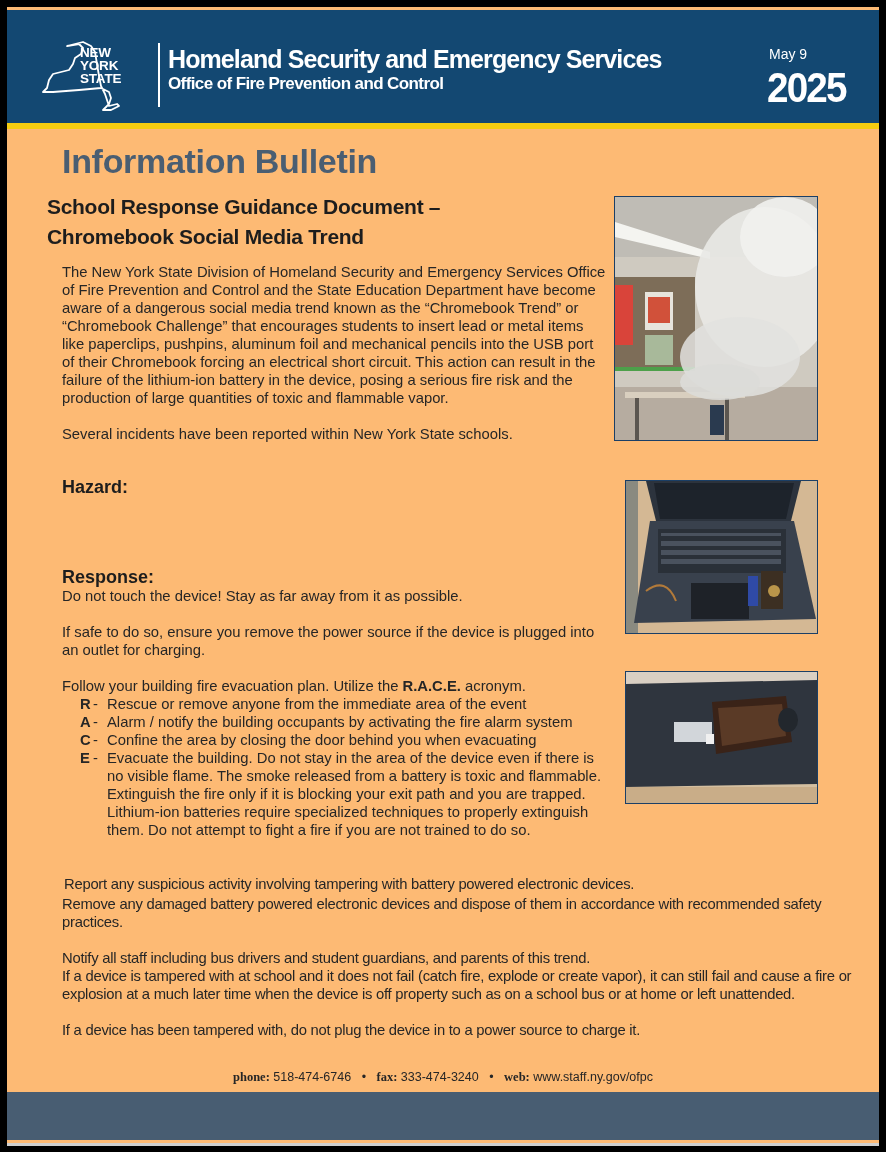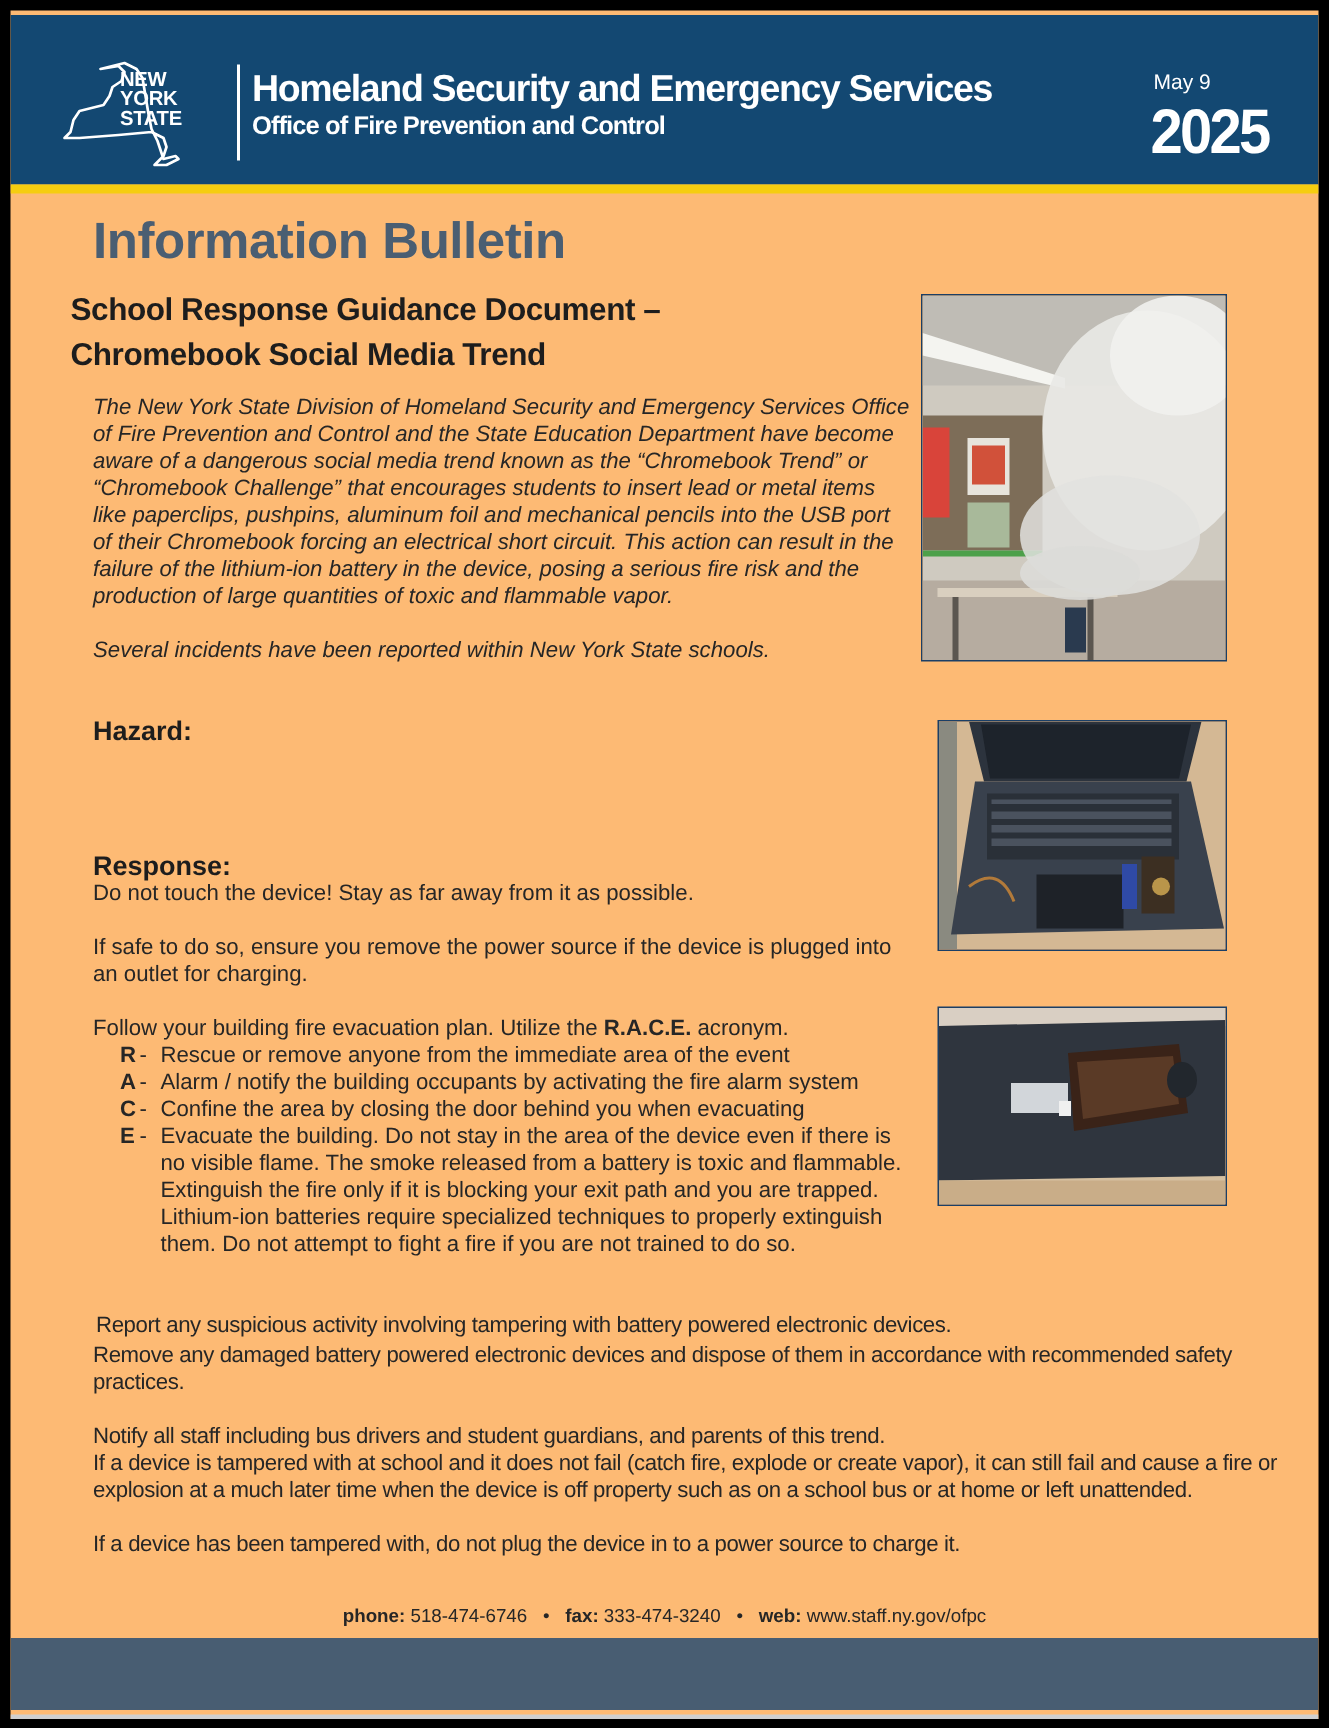--- a/index.html
+++ b/index.html
@@ -46,34 +46,34 @@
     position: absolute; left: 55px; top: 135px; color: #4a5e72; font-weight: bold;
     font-size: 34px; letter-spacing: -0.3px;
   }
   .doc-title {
     position: absolute; left: 40px; top: 185px; width: 540px; color: #1d1d1d; font-weight: bold;
     font-size: 21px; line-height: 30px; letter-spacing: -0.3px;
   }
   .body-text {
     position: absolute; color: #262626; font-size: 14.8px; line-height: 18px;
   }
-  .intro { left: 55px; top: 256px; width: 545px; font-style: italic; }
+  .intro { left: 55px; top: 256px; width: 545px; }
   .para { margin: 0 0 18px 0; }
   .section-heading {
     position: absolute; color: #1d1d1d; font-weight: bold; font-size: 18px; left: 55px;
   }
   .race-list { margin: 0; padding: 0; list-style: none; }
   .race-item { position: relative; padding-left: 45px; }
   .race-letter { position: absolute; left: 18px; top: 0; font-weight: bold; }
   .race-dash { position: absolute; left: 31px; top: 0; }
   .footer-contact {
     position: absolute; left: 0; top: 1063px; width: 872px; text-align: center;
     color: #262626; font-size: 12.5px; white-space: nowrap;
   }
-  .footer-contact b { font-weight: bold; }
+  .footer-contact b { font-weight: bold; font-family: Liberation Serif, serif; }
   .footer-contact .dot { color: #262626; margin: 0 7px; }
   .footer-band {
     position: absolute; left: 0; top: 1085px; width: 872px; height: 48px; background: #485d72;
   }
   .footer-rule {
     position: absolute; left: 0; top: 1136px; width: 872px; height: 3px; background: #cfcfcf;
   }
   .photo {
     position: absolute; border: 1.5px solid #1b3f66; overflow: hidden;
   }

